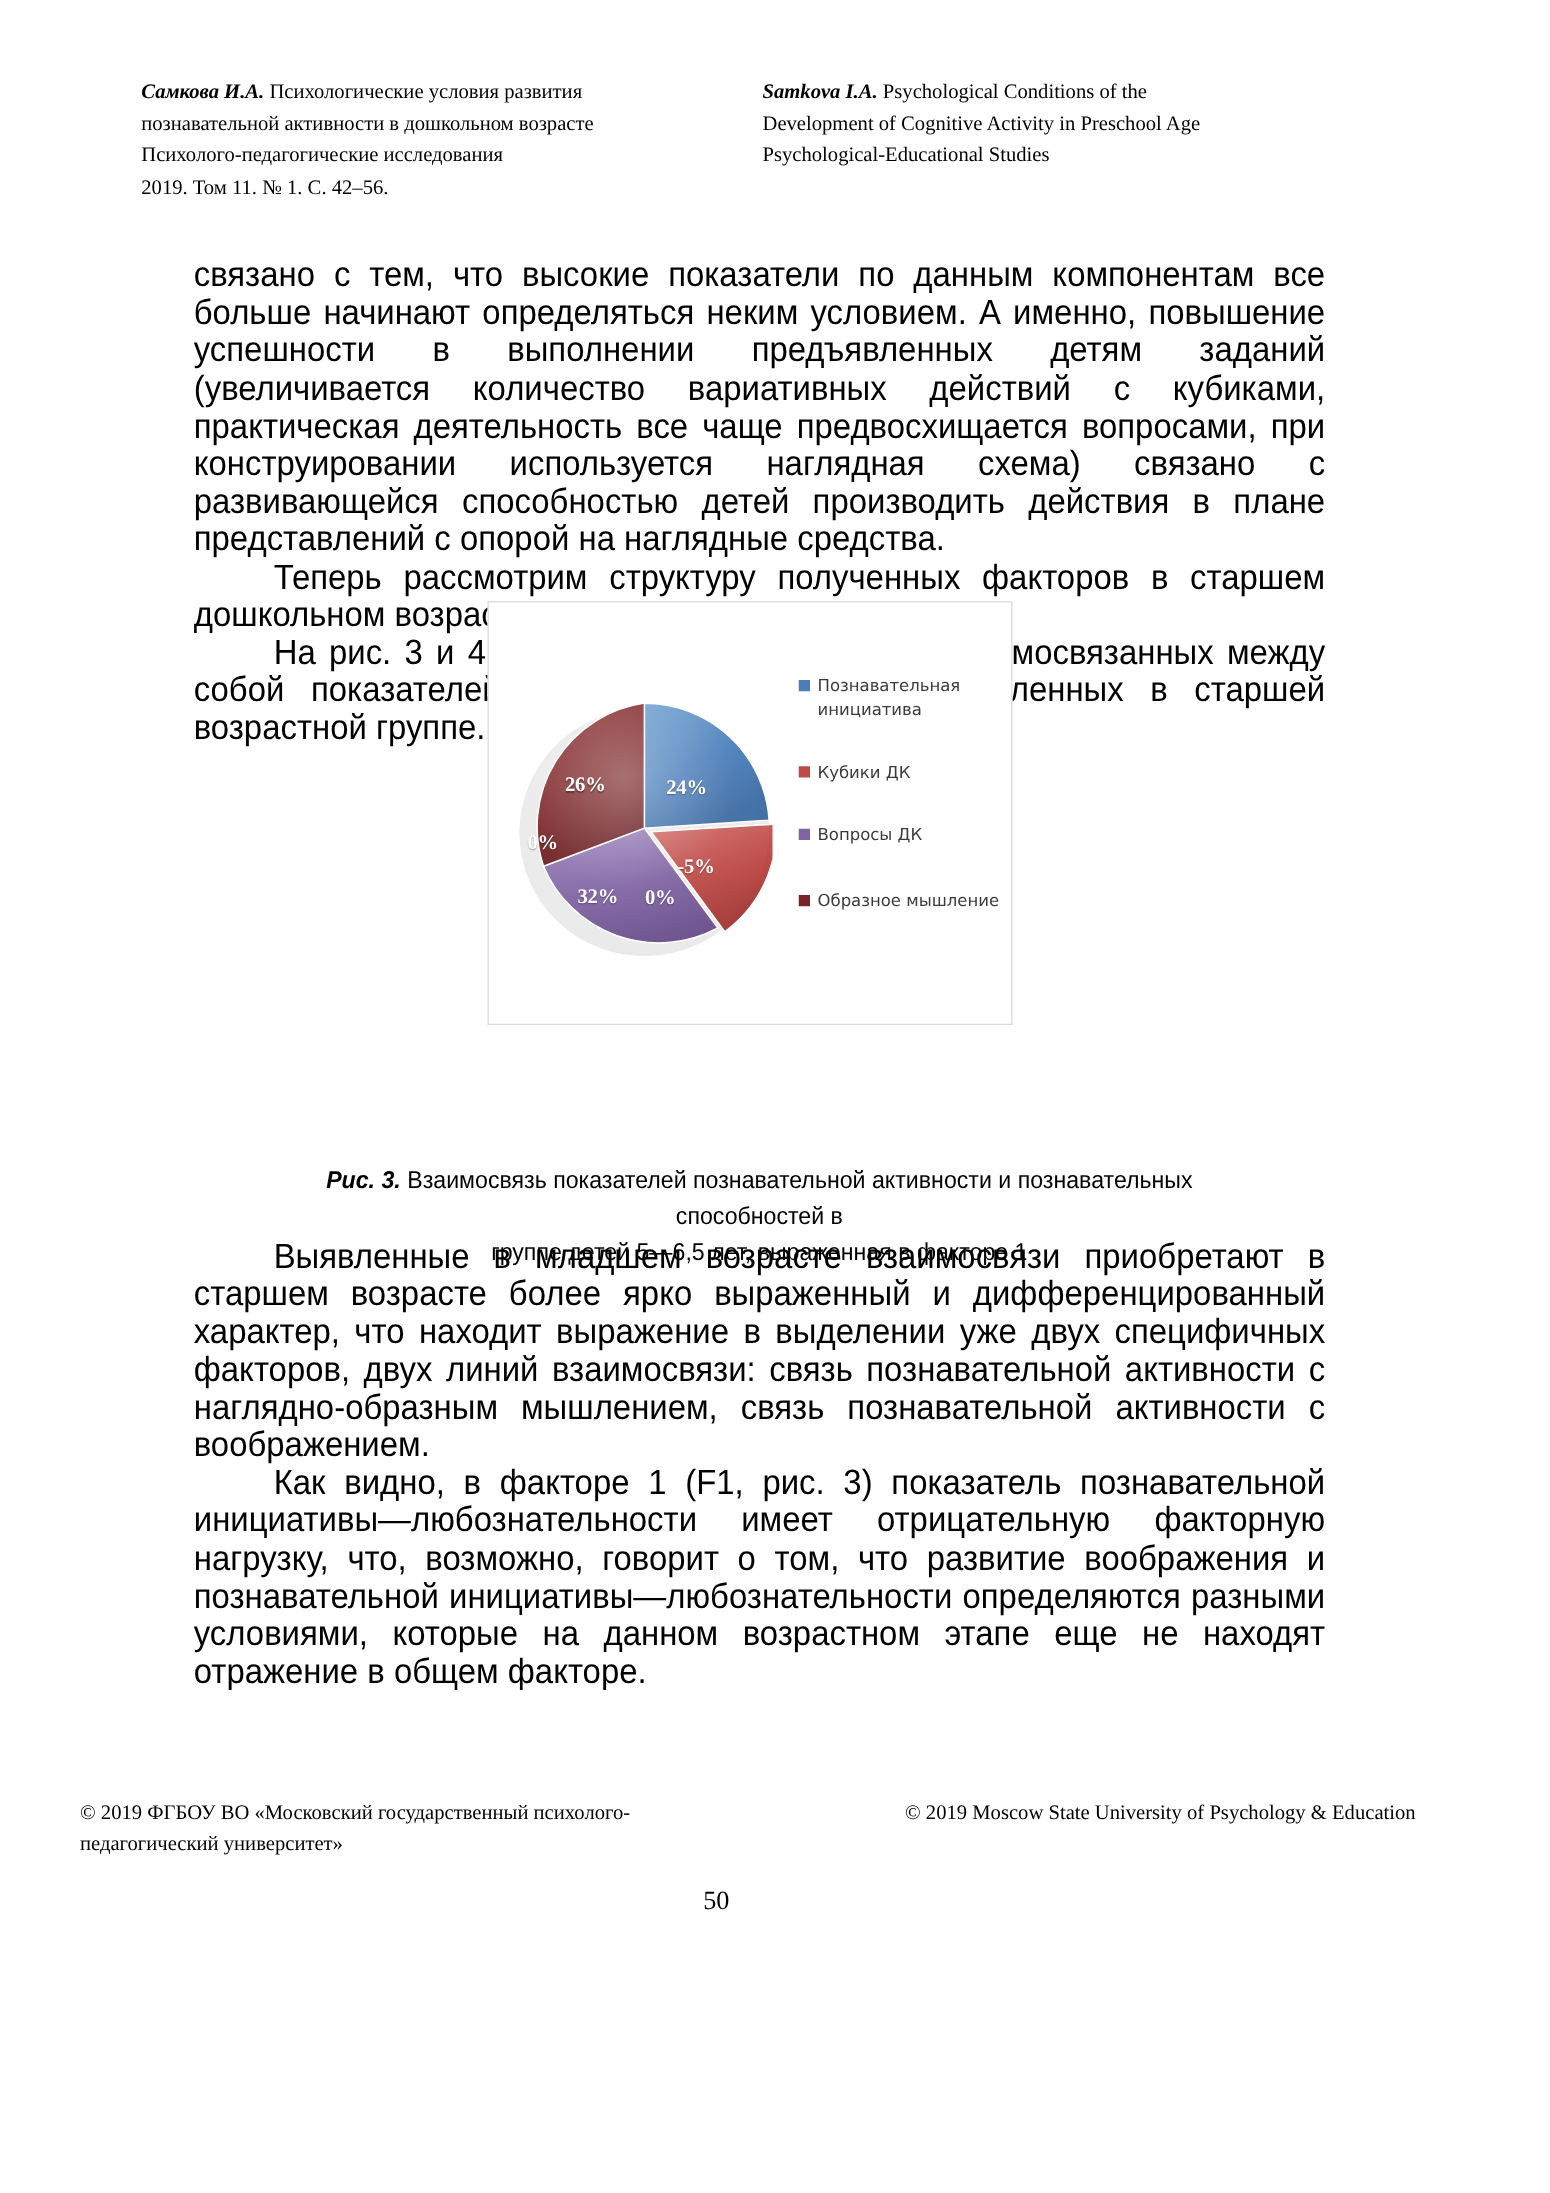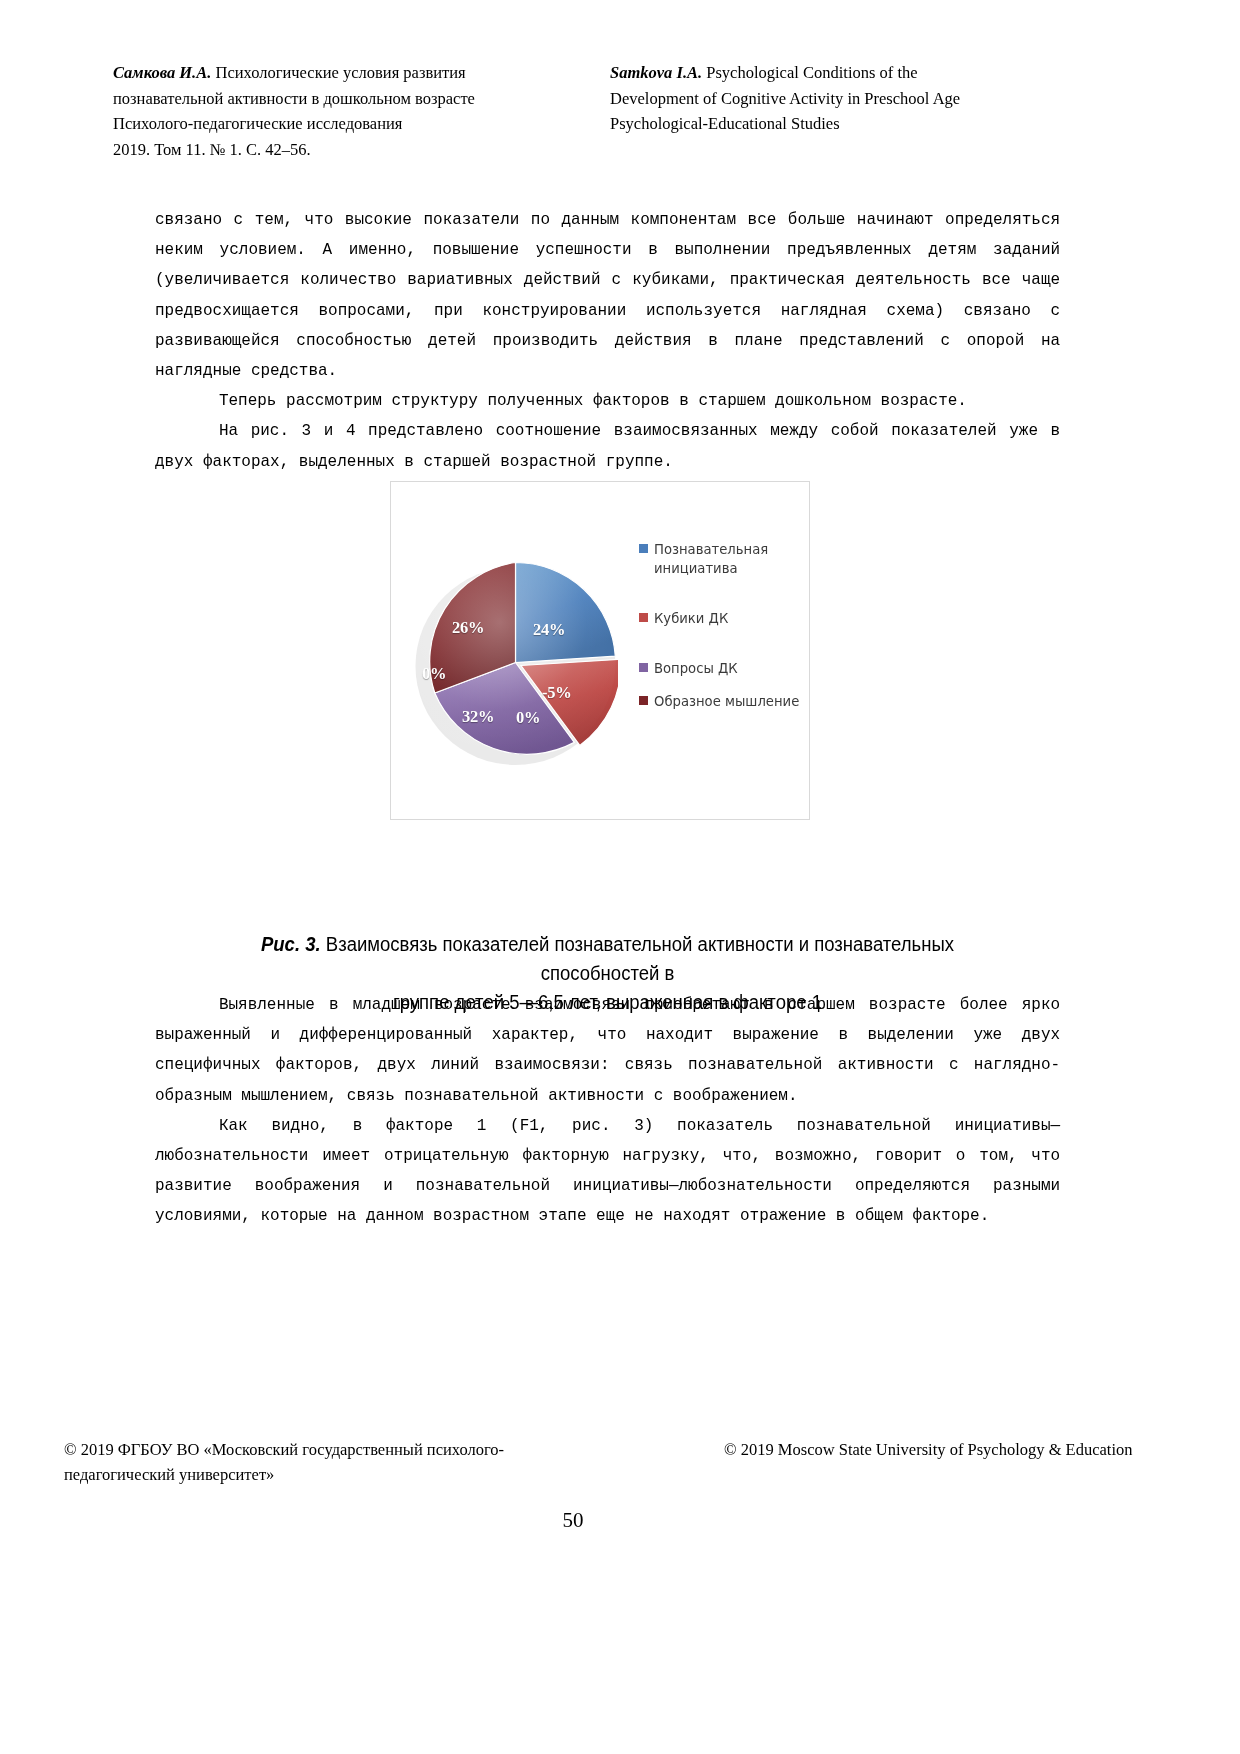--- a/index.html
+++ b/index.html
@@ -38,24 +38,24 @@
     font-weight: 600;
     text-align: right;
   }
   .runhead-line { white-space: nowrap; }
 
   
   .body-block {
     position: absolute;
     left: 155px;
     width: 905px;
-    font-size: 17px;
+    font-size: 28px;
     line-height: 30.2px;
     text-align: justify;
-    font-family: Liberation Mono, monospace;
+    font-family: Liberation Sans, sans-serif;
     color: #000;
     -webkit-font-smoothing: none;
   }
   .body-block p {
     margin: 0;
     text-align: justify;
     text-justify: inter-word;
     transform: scaleX(0.94);
     transform-origin: left center;
     width: 106.4%;
@@ -255,21 +255,21 @@
 
       <div class="legend">
         <div class="legend-item">
           <span class="legend-swatch" style="background:#4A7EBB;"></span>
           <span class="legend-text">Познавательная инициатива</span>
         </div>
         <div class="legend-item">
           <span class="legend-swatch" style="background:#BE4B48;"></span>
           <span class="legend-text">Кубики ДК</span>
         </div>
-        <div class="legend-item" style="margin-bottom:14px;">
+        <div class="legend-item" style="margin-bottom:34px;">
           <span class="legend-swatch" style="background:#8064A2;"></span>
           <span class="legend-text">Вопросы ДК</span>
         </div>
         <div class="legend-item">
           <span class="legend-swatch" style="background:#7B2427;"></span>
           <span class="legend-text">Образное мышление</span>
         </div>
       </div>
 
     </div>

